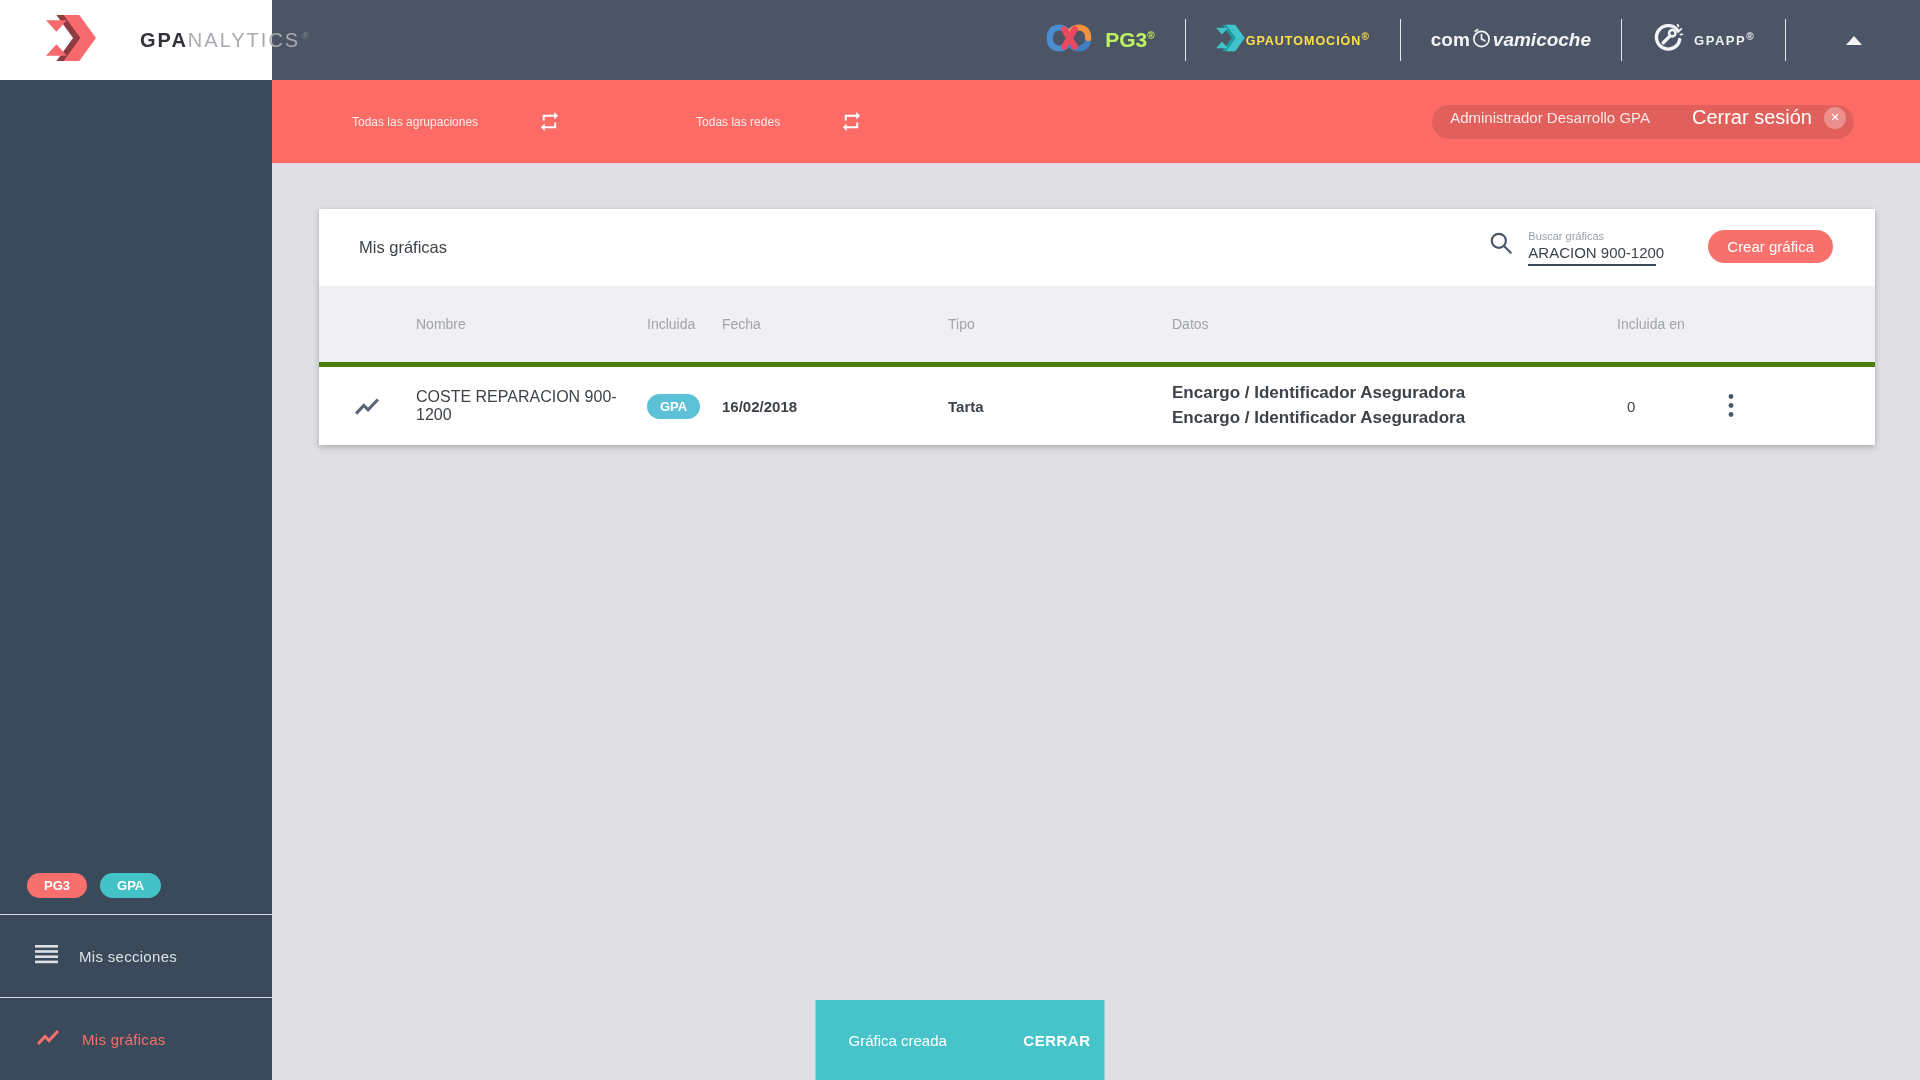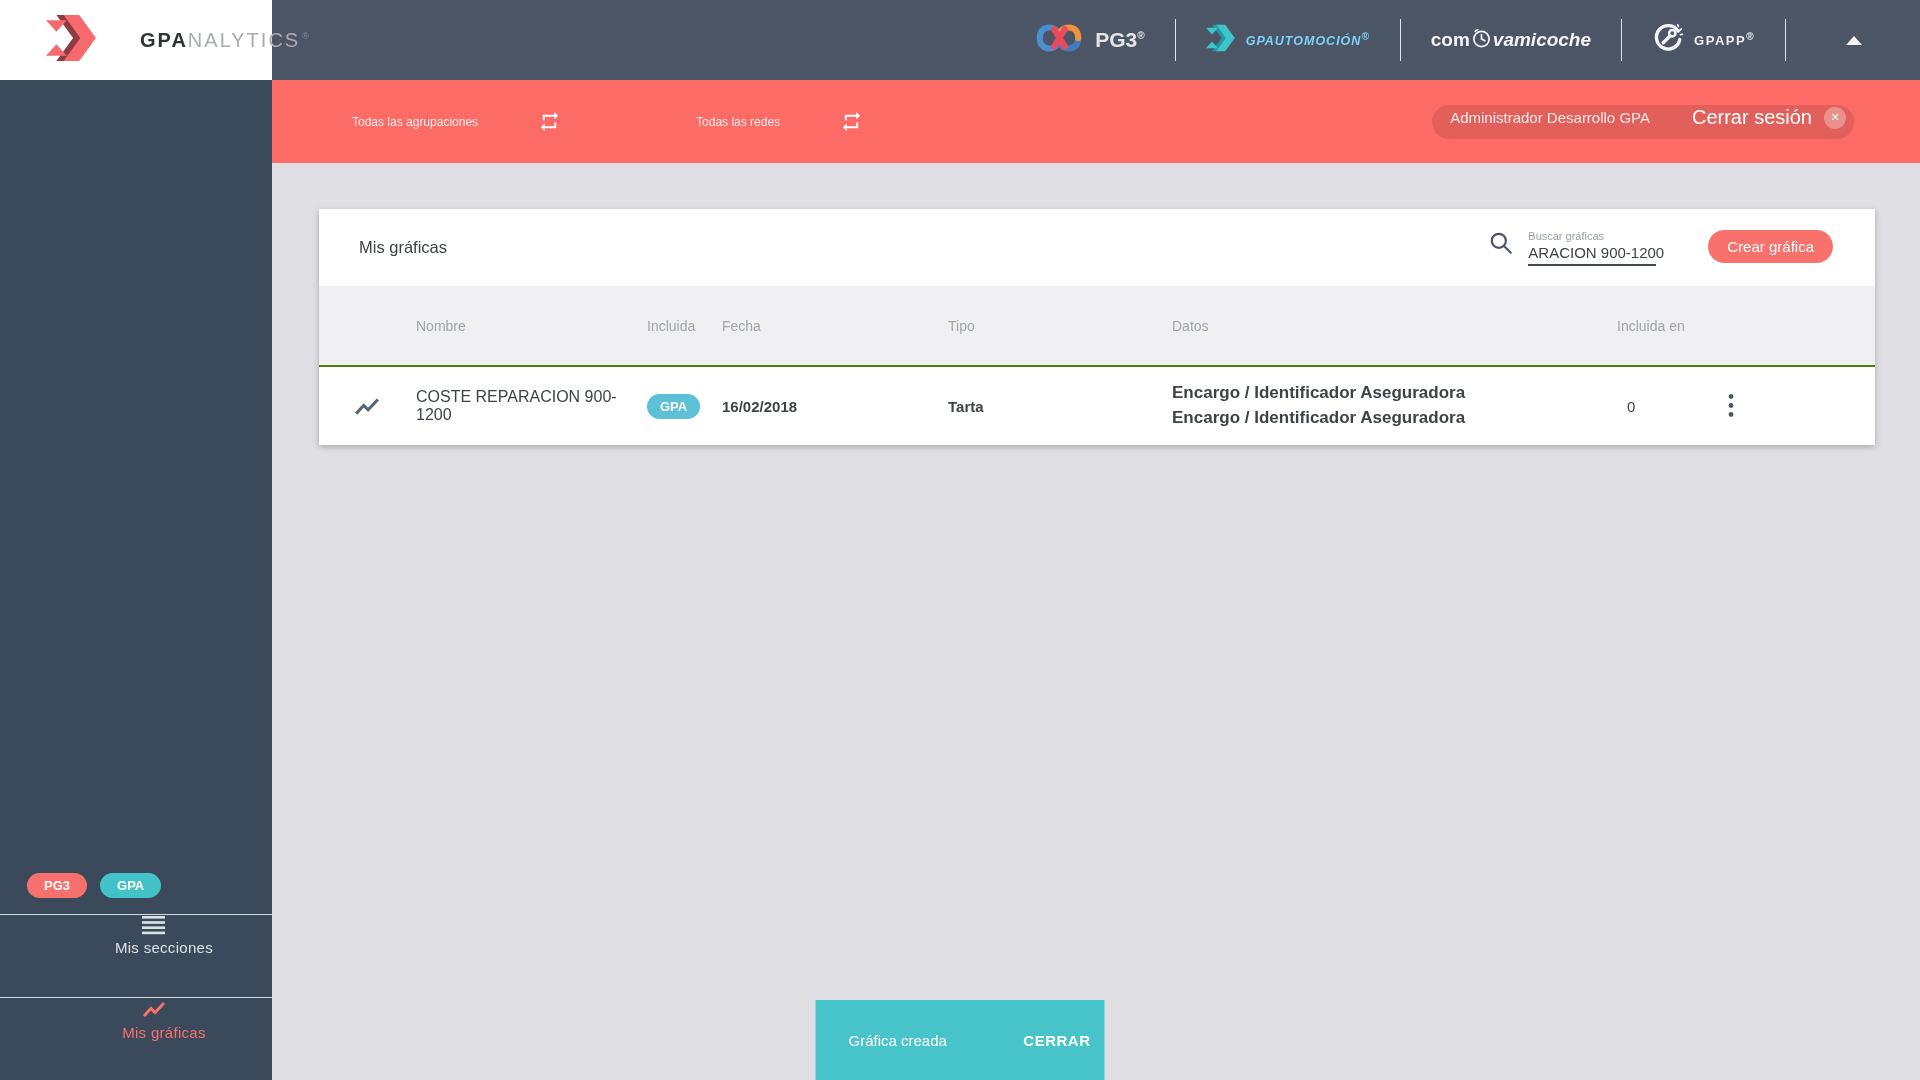--- a/index.html
+++ b/index.html
@@ -9,39 +9,39 @@
   
   .topbar { position:absolute; top:0; left:0; width:1920px; height:80px; background:#4c5565; display:flex; align-items:center; }
   .logo-box { width:272px; height:80px; background:#ffffff; display:flex; align-items:center; padding-left:46px; flex:0 0 272px;gap:28px; }
   .brand-text { margin-left:14px; font-size:20px; letter-spacing:2px; white-space:nowrap; }
   .brand-bold { font-weight:bold; color:#2f3237; }
   .brand-light { color:#a8abb1; }
   .brand-reg { font-size:9px; color:#8a8d93; vertical-align:super; margin-left:2px; }
   .topbar-right { margin-left:auto; display:flex; align-items:center; padding-right:58px; }
   .tb-logo { display:flex; align-items:center; color:#eef1f5; white-space:nowrap; }
   .tb-sep { width:1px; height:42px; background:rgba(255,255,255,0.85); margin:0 30px; }
-  .pg3-text { font-size:21px; font-weight:bold; margin-left:12px; color:#e5e5e5; }
+  .pg3-text { font-size:21px; font-weight:bold; margin-left:12px; color:#bef264; }
   .sup-reg { font-size:10px; vertical-align:super; }
-  .gpauto-text { font-size:12.5px; font-weight:600; letter-spacing:1px; margin-left:10px; color:#7dd3fc;font-style:italic; }
+  .gpauto-text { font-size:12.5px; font-weight:600; letter-spacing:1px; color:#fde047; }
   .comprova { font-size:19px; color:#f2f4f7; display:flex; align-items:center; }
   .comprova .pre { font-weight:600; }
   .comprova .post { font-weight:600; font-style:italic; }
   .comprova svg { margin:0 1px; }
   .gpapp-text { font-size:13px; font-weight:600; letter-spacing:1.5px; margin-left:10px; color:#eef1f5; }
   .caret-up { width:0; height:0; border-left:8px solid transparent; border-right:8px solid transparent; border-bottom:9px solid #f2f4f7; margin-left:30px; cursor:pointer; }
 
   
   .sidebar { position:absolute; top:80px; left:0; width:272px; bottom:0; background:#3a4a5a; display:flex; flex-direction:column; }
   .sidebar .spacer { flex:1; }
   .badge-row { display:flex; gap:13px; padding:0 0 16px 27px; }
   .pill-badge { height:25px; border-radius:13px; display:flex; align-items:center; justify-content:center; padding:0 17px; font-size:13px; font-weight:bold; color:#fff; cursor:pointer; }
   .pill-pg3 { background:#f8706d; }
   .pill-gpa { background:#43c3c8; }
   .side-divider { height:1px; background:rgba(240,243,245,0.85); }
-  .side-item { height:82px; display:flex; align-items:center; padding-left:35px; cursor:pointer;flex-direction:column; }
+  .side-item { height:82px; display:flex; align-items:center; padding-left:35px; cursor:pointer; }
   .side-item .lbl { margin-left:21px; font-size:15px; color:#dde1e6; letter-spacing:0.3px; }
   .side-item.active .lbl { color:#f8706d; }
 
   
   .redbar { position:absolute; top:80px; left:272px; right:0; height:83px; background:#fc6b66; display:flex; align-items:center; color:#fff; }
   .redbar .flabel { font-size:12px; color:#ffeceb; }
   .fl-1 { margin-left:80px; }
   .swap-btn { margin-left:60px; cursor:pointer; display:flex; align-items:center; }
   .fl-2 { margin-left:135px; }
   .user-pill { margin-left:auto; margin-right:66px; height:34px; background:rgba(0,0,0,0.10); border-radius:17px; display:flex; align-items:center; padding:0 8px 8px 18px; }
@@ -57,21 +57,21 @@
   .header-right { margin-left:auto; display:flex; align-items:flex-start; padding-right:42px; }
   .search-icon { display:flex; cursor:pointer; }
   .search-field { margin-left:14px; width:128px; cursor:text; }
   .search-label { font-size:11px; color:#9aa0a6; display:block; margin-bottom:2px; }
   .search-value { font-size:15px; color:#3d4349; border-bottom:2px solid #3d4a57; padding-bottom:3px; white-space:nowrap; display:flex; align-items:center; }
   .cursor { display:inline-block; width:1.5px; height:16px; background:#222; margin-left:1px; animation:blink 1s steps(1) infinite; }
   @keyframes blink { 50% { opacity:0; } }
   .create-btn { margin-left:52px; height:33px; border:none; border-radius:17px; background:#f9716d; color:#fff; font-size:15px; font-family:"Liberation Sans", sans-serif; padding:0 19px; cursor:pointer; }
 
   .tgrid { display:grid; grid-template-columns:97px 231px 75px 226px 224px 445px 102px 1fr; align-items:center; }
-  .thead { height:81px; background:#f0f0f3; border-bottom:2px solid #4d7c0f; }
+  .thead { height:81px; background:#f0f0f3; border-bottom:5px solid #4d7c0f; }
   .thead .th { font-size:14px; color:#a0a4ab; }
   .trow { height:78px; background:#fff;border-radius:32px; }
   .row-icon { padding-left:33px; display:flex; }
   .cell-name { font-size:16px; color:#3d4349; }
   .badge-table { display:inline-flex; align-items:center; justify-content:center; height:25px; padding:0 13px; border-radius:13px; background:#5cc1d6; color:#fff; font-size:13px; font-weight:bold; cursor:default; }
   .cell-fecha, .cell-tipo { font-size:15px; font-weight:600; color:#3d4349; }
   .cell-datos { font-size:17px; font-weight:600; color:#3d4349; line-height:1.45; }
   .cell-incluida { font-size:15px; color:#3d4349; padding-left:10px; }
   .dots-btn { display:flex; cursor:pointer; width:24px; justify-content:center; }
 

